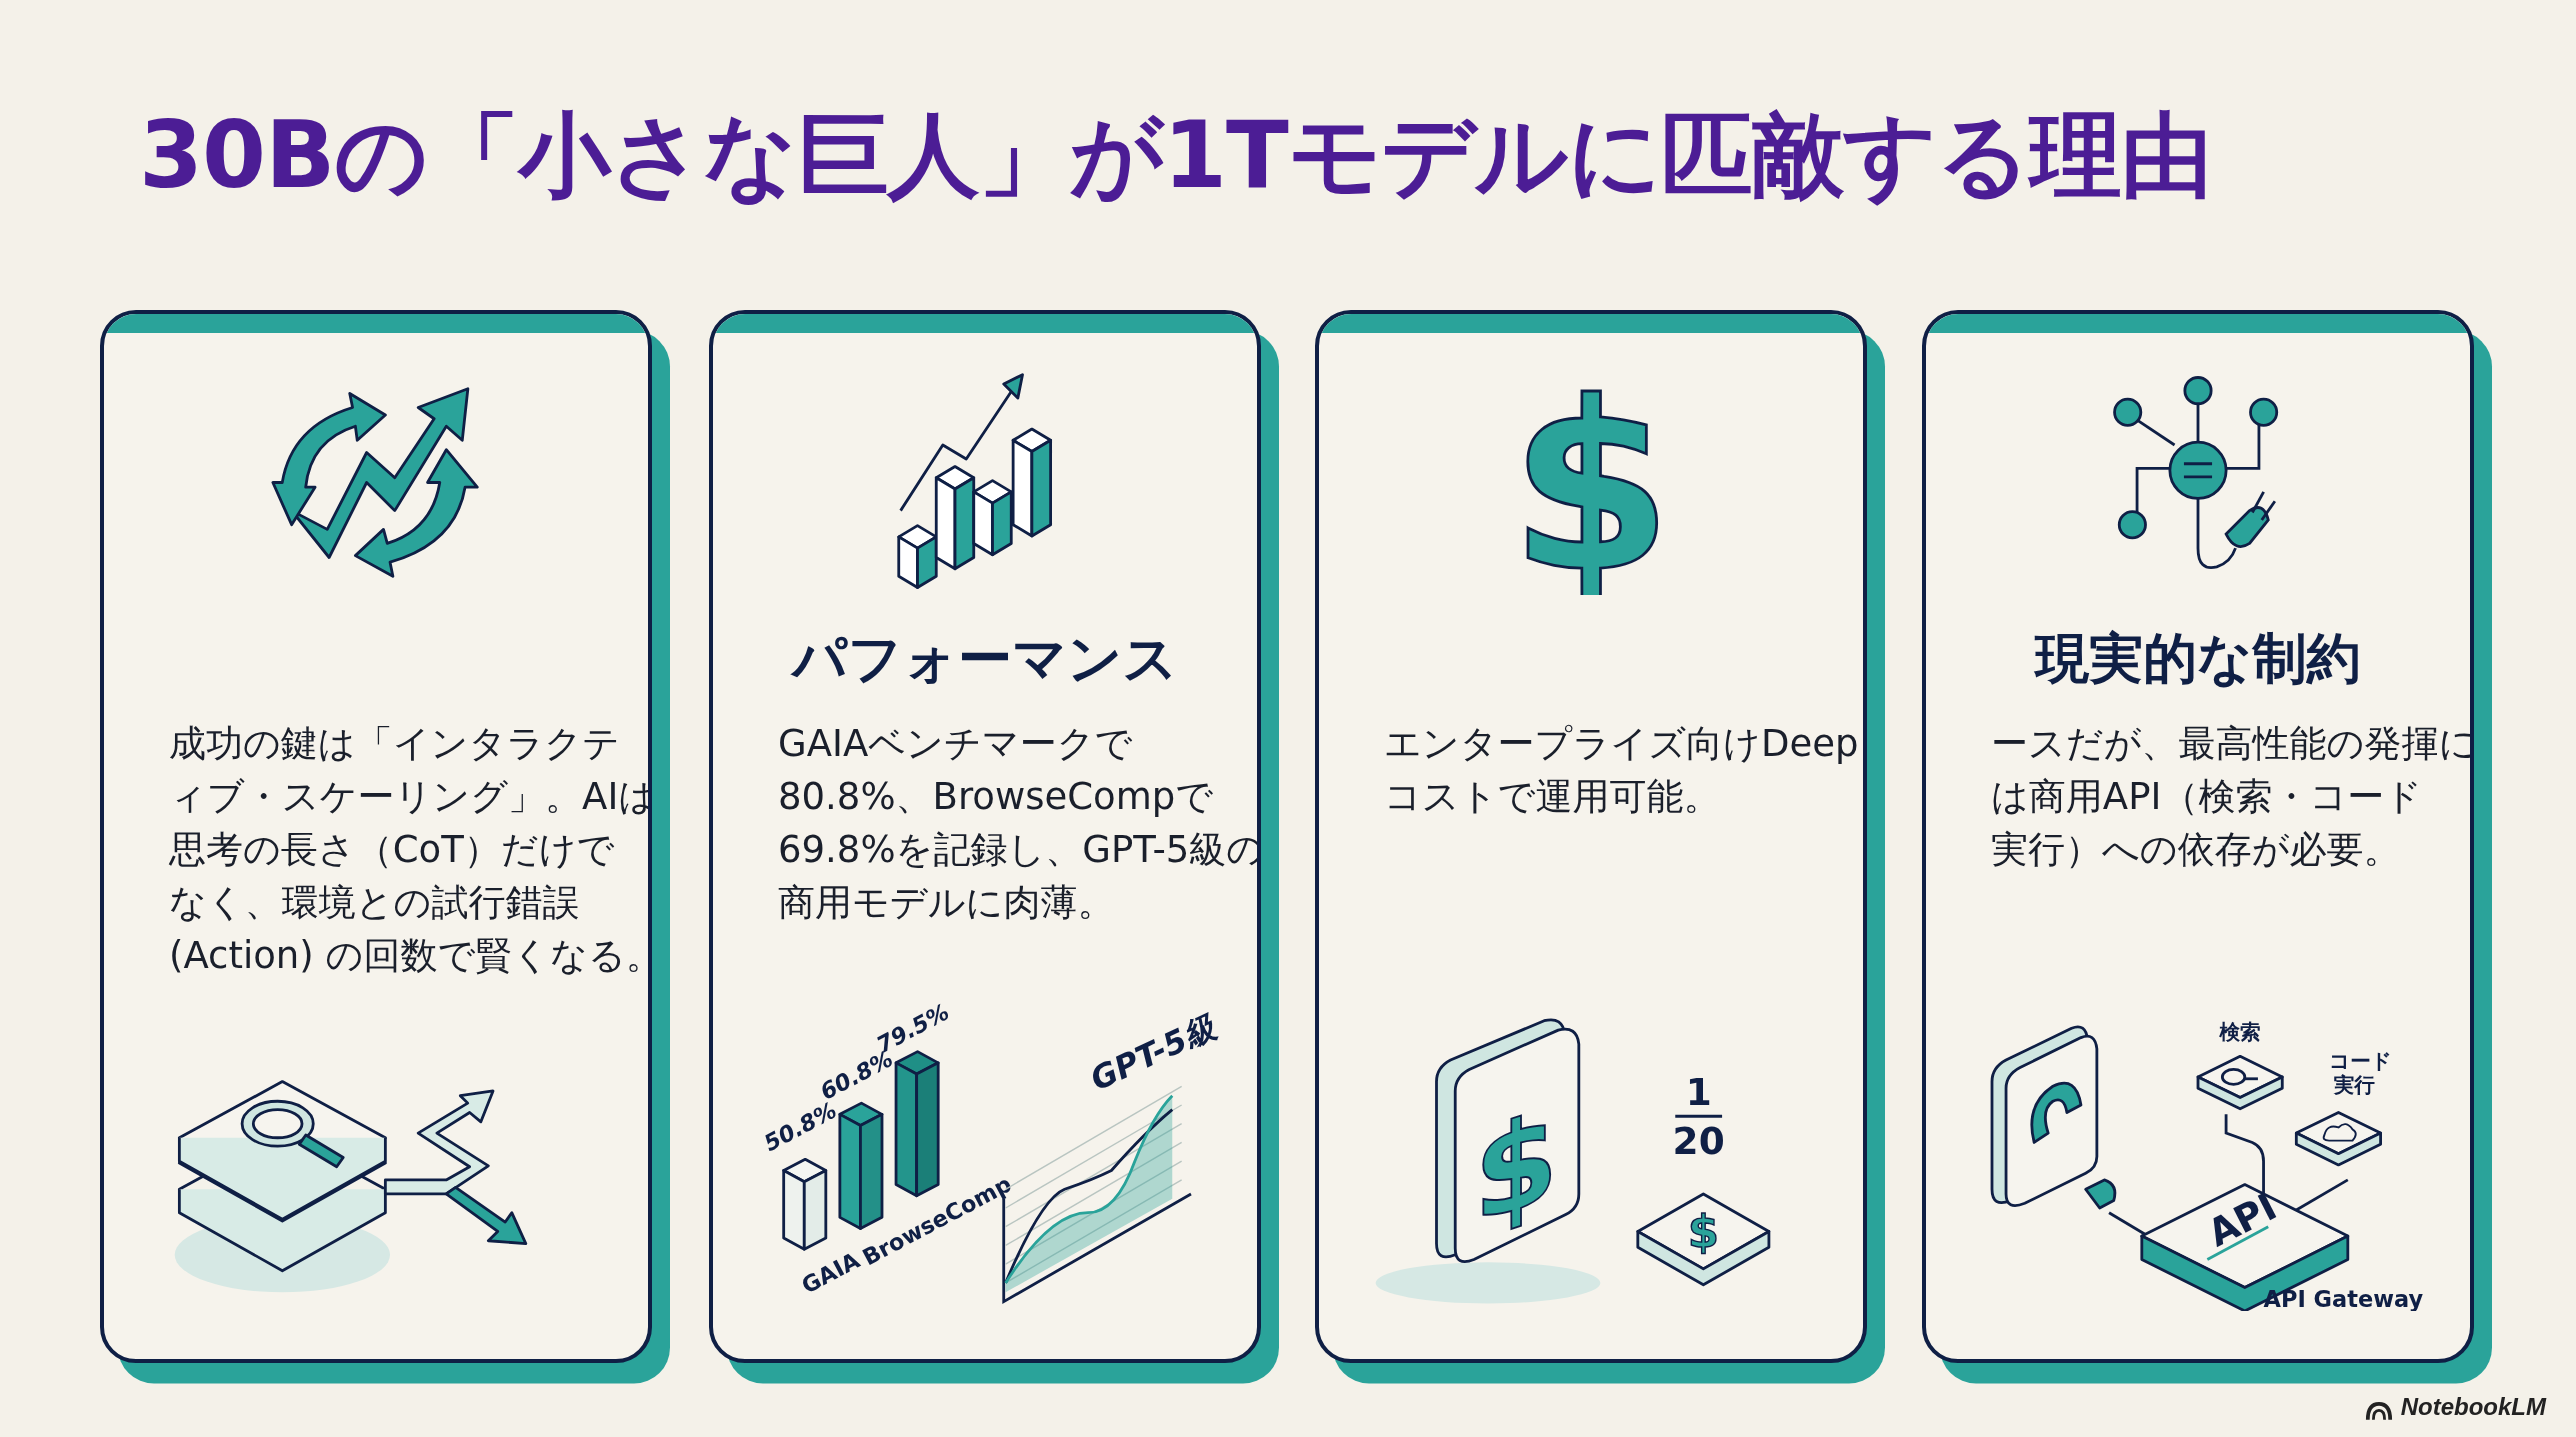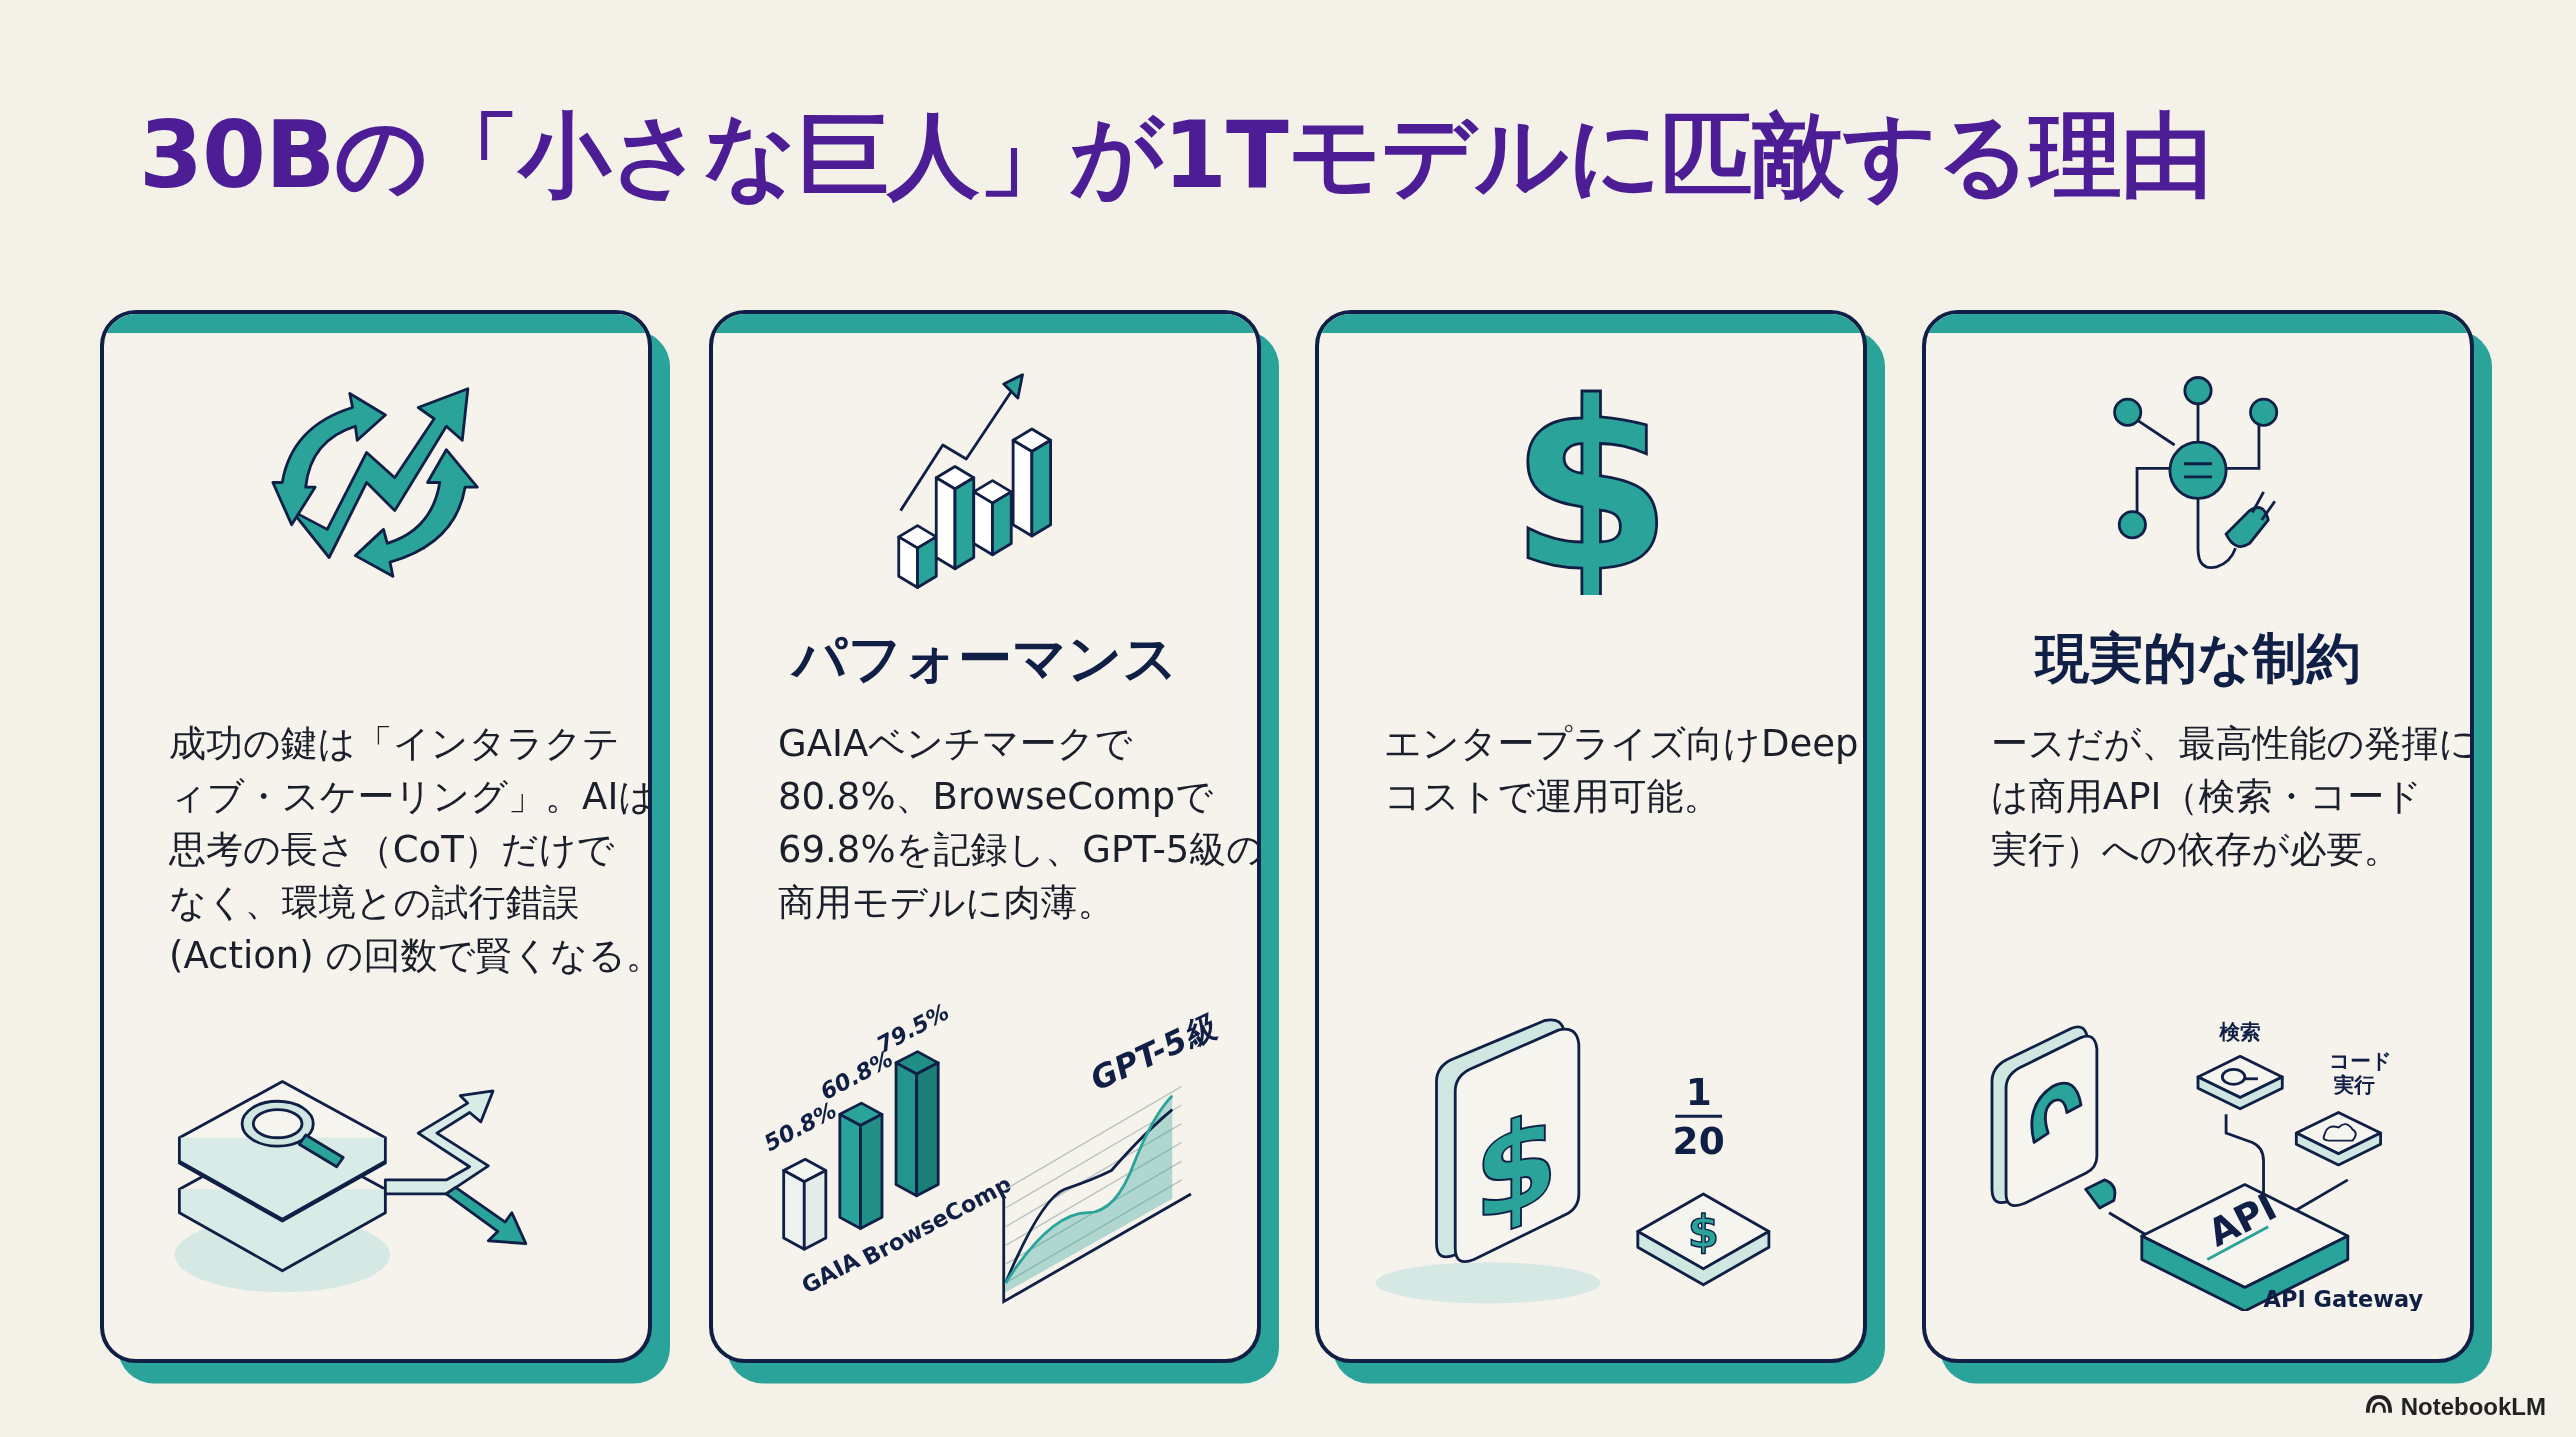--- a/index.html
+++ b/index.html
@@ -77,23 +77,24 @@
       height: 309px;
     }
     .footer {
       position: absolute;
       right: 30px;
       bottom: 17px;
       font-size: 24px;
       font-weight: 700;
       color: #222;
       display: flex;
-      align-items: flex-start;
+      align-items: flex-end;
       gap: 8px;
       font-family: "Liberation Sans", sans-serif;
+      font-style: italic;
     }
     svg text { font-family: "DejaVu Sans", "Liberation Sans", sans-serif; }
   </style>
 </head>
 <body>
 
 <h1 class="title">30Bの「小さな巨人」が1Tモデルに匹敵する理由</h1>
 
 <div class="card" style="left:100px;">
   <div class="band"></div>

